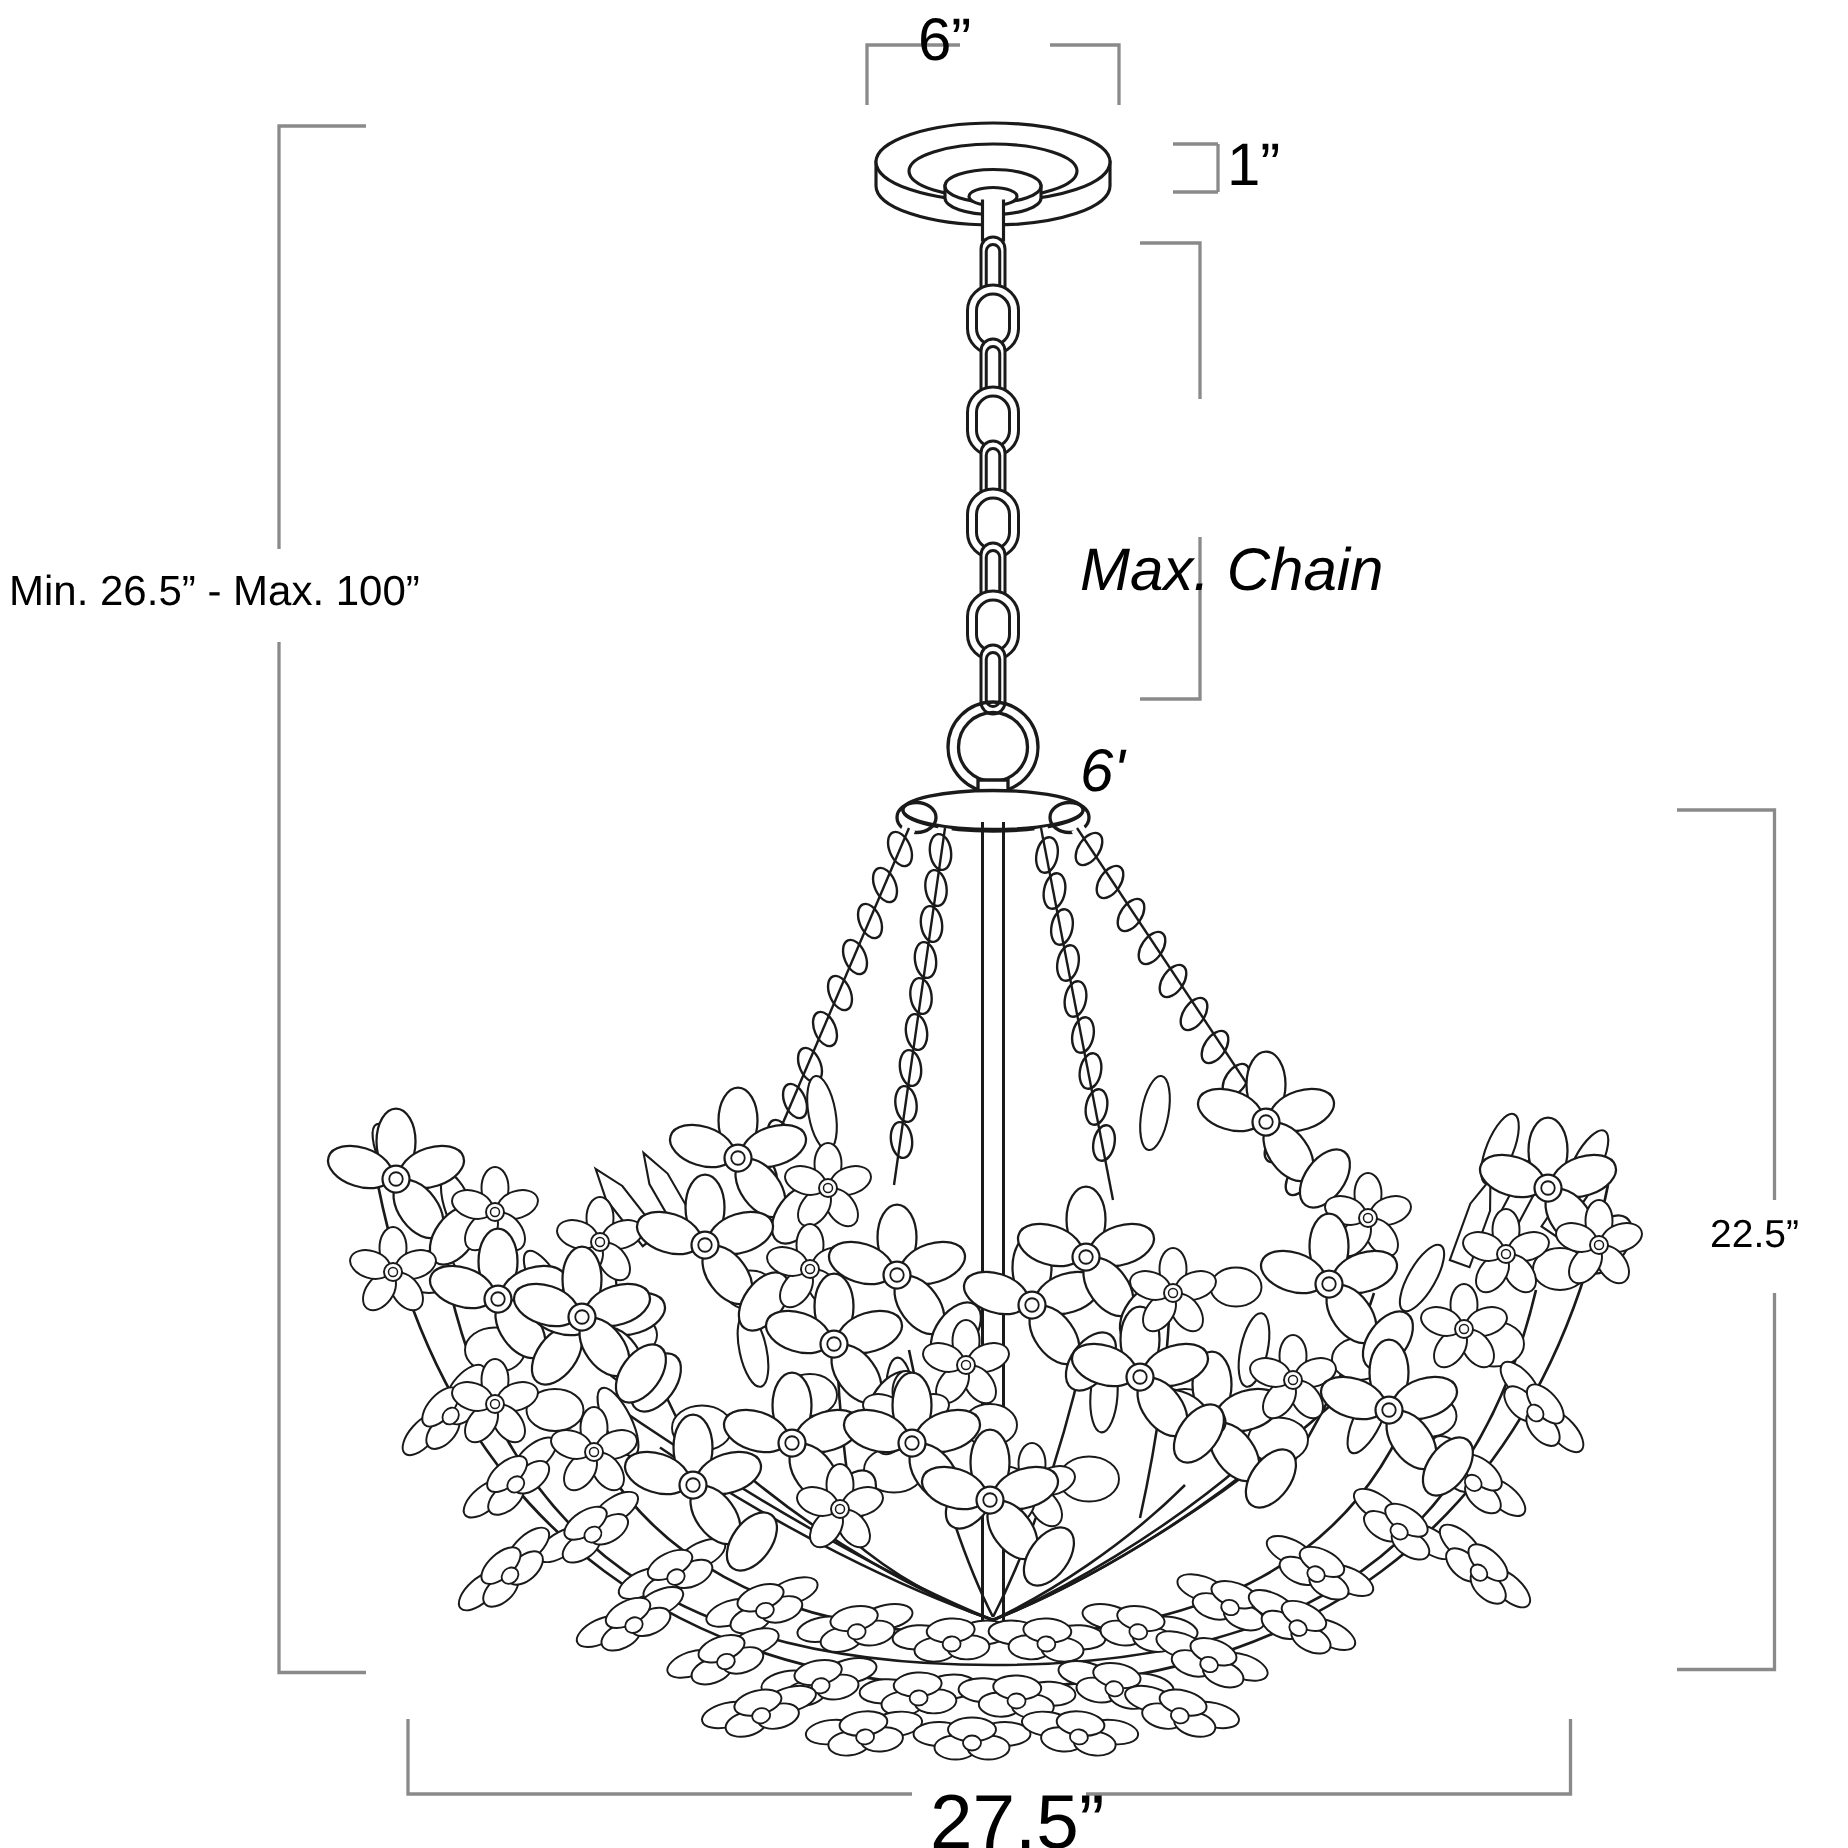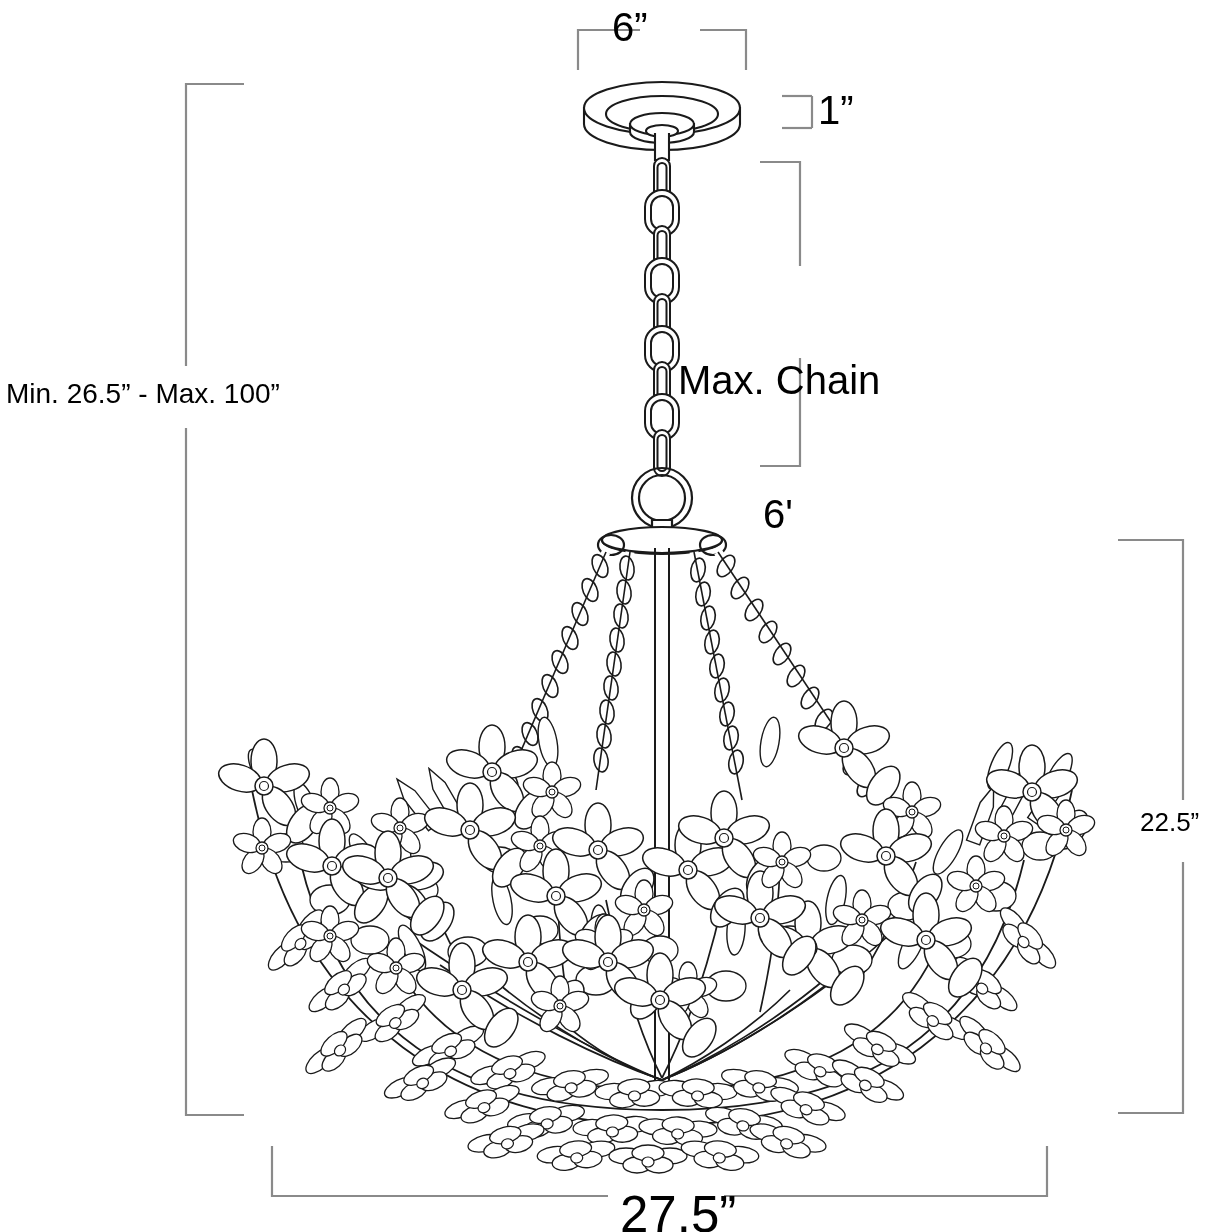--- a/index.html
+++ b/index.html
@@ -37,25 +37,25 @@
     left: 612px;
     top: 5px;
     font-size: 40px;
   }
   .dim-canopy-height {
     left: 818px;
     top: 88px;
     font-size: 40px;
   }
   .dim-chain {
-    left: 678px;
+    left: 720px;
     top: 268px;
     font-size: 40px;
-    text-align: center;
     width: 200px;
+    font-style: italic;
   }
   .dim-overall {
     left: 6px;
     top: 378px;
     font-size: 28px;
   }
   .dim-body-height {
     left: 1140px;
     top: 808px;
     font-size: 26px;

